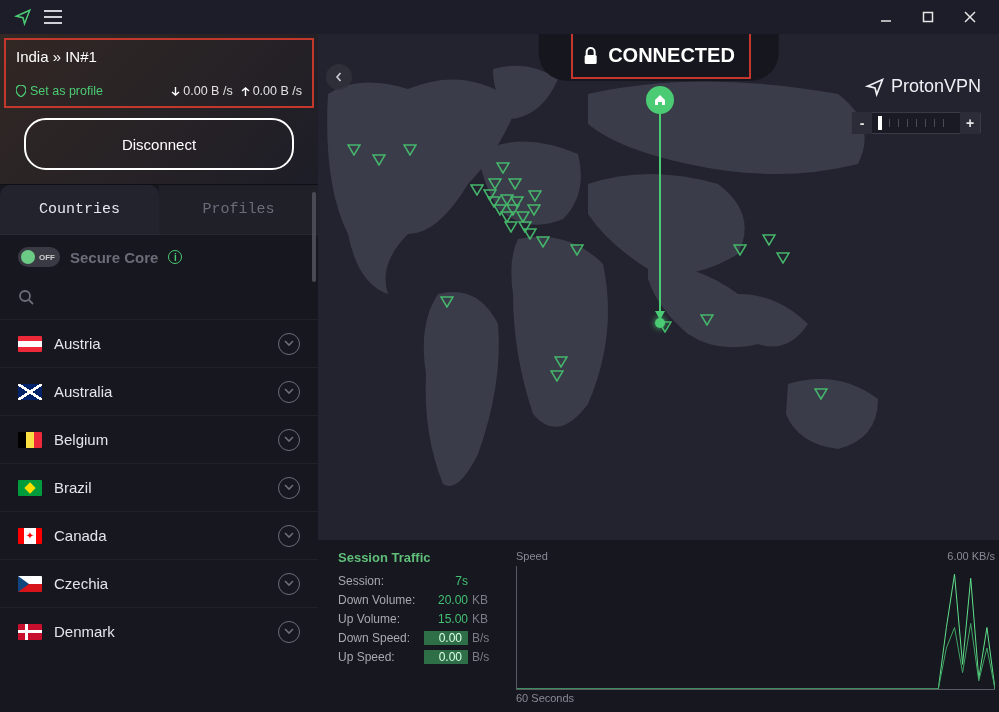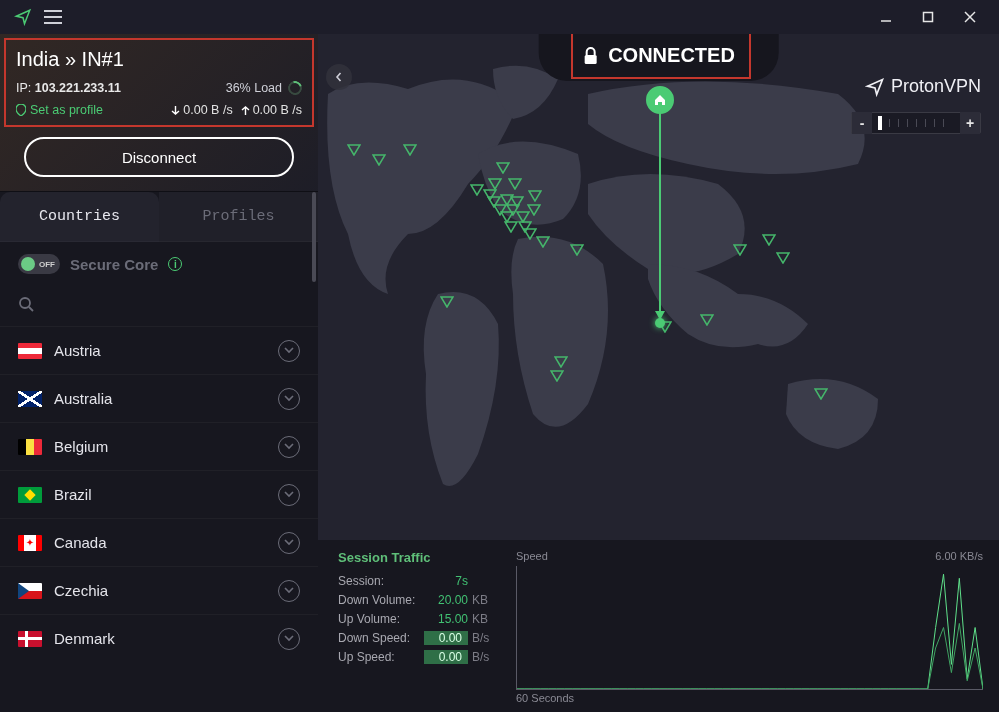--- a/index.html
+++ b/index.html
@@ -53,21 +53,21 @@
     position: relative;
     background: linear-gradient(135deg, rgba(130,90,50,0.25), rgba(30,30,40,0.9));
     padding: 12px 14px 14px 14px;
     border-bottom: 1px solid #0f0f15;
   }
   .conn-card-inner {
     border: 2px solid #c4372d;
     margin: -8px -10px 4px -10px;
     padding: 8px 10px 8px 10px;
   }
-  .conn-title { font-size: 20px; color: #ffffff; margin-bottom: 10px; }
+  .conn-title { font-size: 15px; color: #ffffff; margin-bottom: 19px; }
   .conn-ip-row { display: flex; justify-content: space-between; align-items: center; font-size: 12.5px; }
   .conn-ip { color: #e8e8e8; }
   .conn-ip b { font-weight: 700; }
   .conn-load { color: #cfd0d8; display: flex; align-items: center; gap: 6px; }
   .load-ring {
     width: 14px; height: 14px; border-radius: 50%;
     border: 2px solid rgba(120,200,140,0.25);
     border-top-color: #5fbf79;
     transform: rotate(30deg);
   }
@@ -75,21 +75,21 @@
     display: flex; justify-content: space-between; align-items: center;
     font-size: 12.5px; margin-top: 8px;
   }
   .set-profile { color: #4bcb74; display: flex; align-items: center; gap: 4px; cursor: pointer; }
   .rates { color: #e2e2e2; display: flex; gap: 8px; align-items: center; }
   .rates span { display: inline-flex; align-items: center; gap: 3px; }
 
   .disconnect-btn {
     margin: 10px auto 0;
     width: 270px;
-    height: 40px;
+    height: 52px;
     border: 2px solid #ffffff;
     border-radius: 22px;
     display: flex;
     align-items: center;
     justify-content: center;
     color: #ffffff;
     font-size: 15px;
     cursor: pointer;
     background: transparent;
   }
@@ -278,21 +278,21 @@
     z-index: 4;
   }
 
   
   .bottom-panel {
     position: absolute;
     left: 0; right: 0; bottom: 0;
     height: 172px;
     background: rgba(23,23,30,0.92);
     display: flex;
-    padding: 10px 16px 6px 20px;
+    padding: 10px 4px 6px 20px;
     gap: 18px;
   }
   .traffic {
     width: 160px;
     font-size: 12px;
     color: #b8b8c0;
   }
   .traffic h4 { color: #5fbf79; font-size: 13px; font-weight: 700; margin-bottom: 6px; }
   .traffic .row { display: flex; justify-content: space-between; height: 19px; align-items: center; }
   .traffic .label { color: #a8a8b0; }
@@ -377,29 +377,20 @@
     </div>
   </div>
 </div>
 
 <div class="main">
 
   <div class="sidebar">
     <div class="conn-card">
       <div class="conn-card-inner">
         <div class="conn-title">India » IN#1</div>
-        <div class="conn-ip-row">
-          <span class="conn-ip">
-            <span>IP: </span><b>103.221.233.11</b>
-          </span>
-          <span class="conn-load">
-            <span>36% Load</span>
-            <span class="load-ring"></span>
-          </span>
-        </div>
         <div class="conn-profile-row">
           <span class="set-profile">
             <svg width="10" height="12" viewBox="0 0 10 12">
                 <path d="M5 0C2.2 0 0 2.2 0 5c0 3.5 5 7 5 7s5-3.5 5-7C10 2.2 7.8 0 5 0z" fill="none" stroke="#4bcb74" stroke-width="1.3"></path>
               </svg>
             <span>Set as profile</span>
           </span>
           <span class="rates">
             <span>
                 <svg width="9" height="11">

